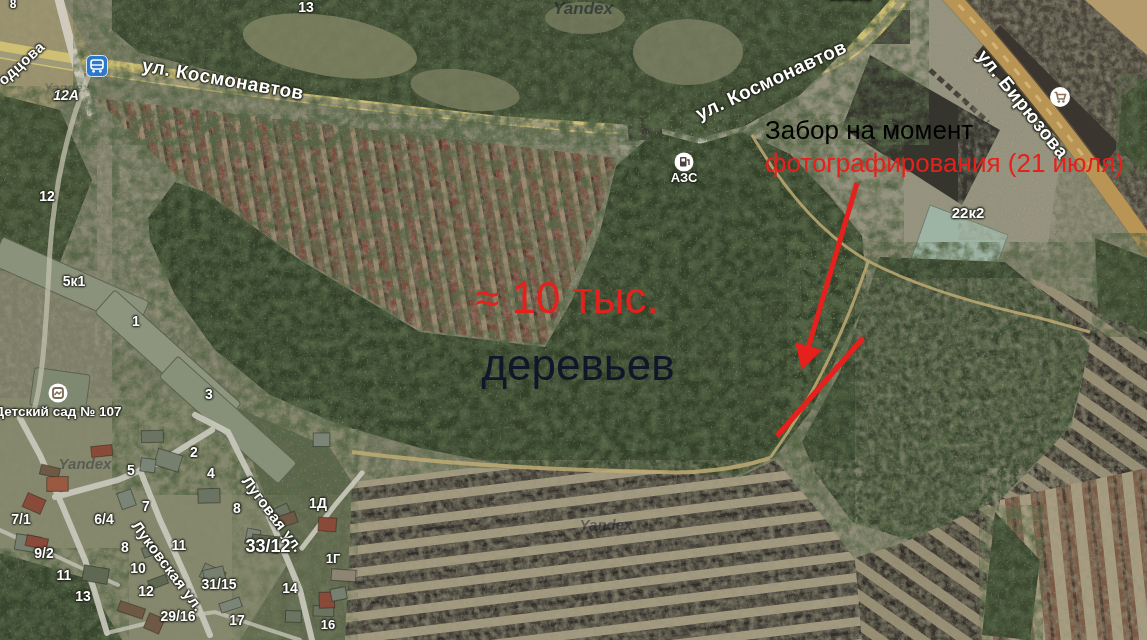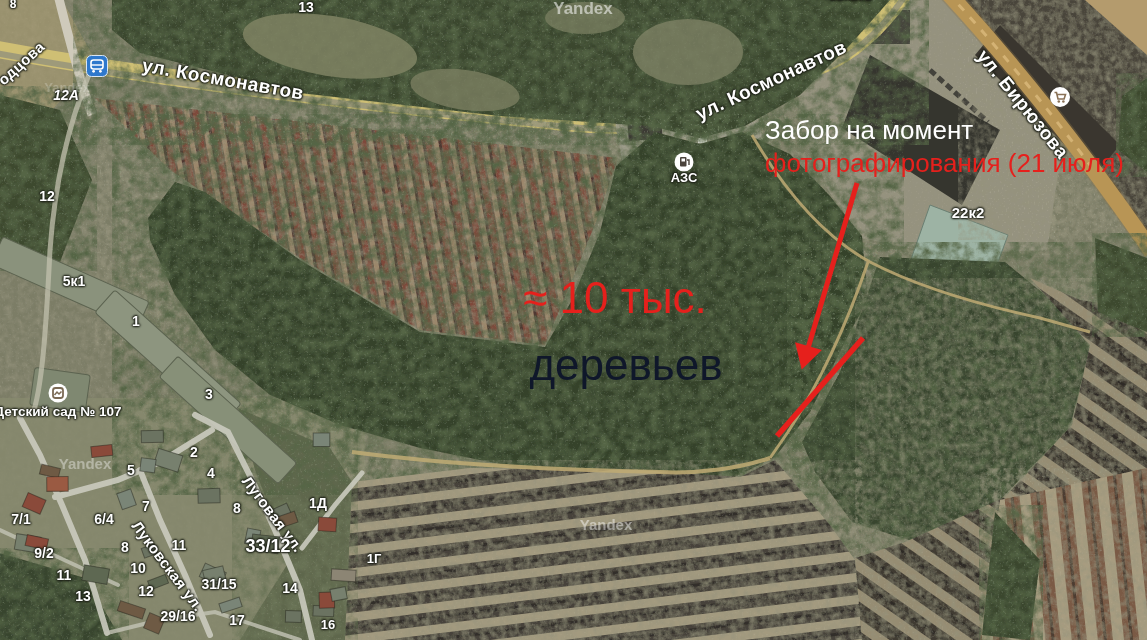--- a/index.html
+++ b/index.html
@@ -4,24 +4,24 @@
 <style>
   html,body{margin:0;padding:0;background:#222;}
   #stage{position:relative;width:1147px;height:640px;overflow:hidden;
          font-family:"Liberation Sans",sans-serif;background:#767861;user-select:none;}
   #stage svg.base{position:absolute;left:0;top:0;}
   .lbl{position:absolute;transform:translate(-50%,-50%);color:#fff;font-weight:700;
        white-space:nowrap;line-height:1;
        text-shadow:0 1px 2px rgba(28,32,22,.95),0 -1px 2px rgba(28,32,22,.95),
                    1px 0 2px rgba(28,32,22,.95),-1px 0 2px rgba(28,32,22,.95);}
   .street{letter-spacing:.4px;}
-  .wm{position:absolute;transform:translate(-50%,-50%);color:#ffffff;font-weight:700;
-      white-space:nowrap;line-height:1;}
+  .wm{position:absolute;transform:translate(-50%,-50%);color:#0f172a;font-weight:700;
+      white-space:nowrap;line-height:1;font-style:italic;}
   .red{position:absolute;color:#e6201c;white-space:nowrap;line-height:1;font-weight:400;}
-  .red.center{transform:translate(-50%,-50%);margin-left:48px;}
+  .red.center{transform:translate(-50%,-50%);}
   .poi{position:absolute;transform:translate(-50%,-50%);}
   .poi svg{display:block;}
 </style>
 </head>
 <body>
 
 <div id="stage">
 
 <svg class="base" width="1147" height="640" viewBox="0 0 1147 640">
   <defs>
@@ -211,21 +211,21 @@
       <div class="lbl" style="left: 268px; top: 546px; font-size: 18px;">33/12</div>
       <div class="lbl" style="left: 64px; top: 575px; font-size: 14px;">11</div>
       <div class="lbl" style="left: 138px; top: 568px; font-size: 14px;">10</div>
       <div class="lbl" style="left: 83px; top: 596px; font-size: 14px;">13</div>
       <div class="lbl" style="left: 146px; top: 591px; font-size: 14px;">12</div>
       <div class="lbl" style="left: 219px; top: 584px; font-size: 14px;">31/15</div>
       <div class="lbl" style="left: 178px; top: 616px; font-size: 14px;">29/16</div>
       <div class="lbl" style="left: 237px; top: 620px; font-size: 14px;">17</div>
       <div class="lbl" style="left: 290px; top: 588px; font-size: 14px;">14</div>
       <div class="lbl" style="left: 328px; top: 612px; font-size: 13px; margin-top: 12px;">16</div>
-      <div class="lbl" style="left: 333px; top: 558px; font-size: 13px; margin-left: 41px;">1Г</div>
+      <div class="lbl" style="left: 333px; top: 558px; font-size: 13px;">1Г</div>
       <div class="wm" style="left: 583px; top: 8px; font-size: 17px; opacity: 0.55;">Yandex</div>
       <div class="wm" style="left: 67px; top: 87px; font-size: 13px; opacity: 0.22;">Yandex</div>
       <div class="wm" style="left: 85px; top: 463px; font-size: 15px; opacity: 0.38;">Yandex</div>
       <div class="wm" style="left: 606px; top: 524px; font-size: 15px; opacity: 0.45;">Yandex</div>
     </div>
 
 <div class="poi" id="poi-bus" style="left: 97px; top: 66px;">
   <svg width="22" height="22" viewBox="0 0 22 22">
     <rect x="0.5" y="0.5" width="21" height="21" rx="5" fill="#2e78cc" stroke="#d9e6f4" stroke-width="1"></rect>
     <rect x="5" y="5" width="12" height="9" rx="2.5" fill="none" stroke="#fff" stroke-width="1.6"></rect>
@@ -259,16 +259,16 @@
     <circle cx="9.3" cy="15" r="1.3" fill="#8a7257"></circle>
         <circle cx="13.9" cy="15" r="1.3" fill="#8a7257"></circle>
   </svg>
 </div>
 
 <div class="lbl" id="gas-label" style="left: 684px; top: 177px; font-size: 13px;">АЗС</div>
 <div class="lbl" id="kind-label" style="left: 58px; top: 412px; font-size: 13.5px;">Детский сад № 107</div>
 
 <div class="red center" id="red-trees-1" style="left: 567px; top: 298px; font-size: 44px; color: rgb(230, 32, 28);">≈ 10 тыс.</div>
 <div class="red center" id="red-trees-2" style="left: 578px; top: 365px; font-size: 44px; color: #0f172a;">деревьев</div>
-<div class="red" id="red-fence-1" style="left: 765px; top: 117px; font-size: 26px; color: #ffffff;">Забор на момент</div>
+<div class="red" id="red-fence-1" style="left: 765px; top: 117px; font-size: 26px; color: #000000;">Забор на момент</div>
 <div class="red" id="red-fence-2" style="left: 765px; top: 150px; font-size: 26px; color: rgb(230, 32, 28);">фотографирования (21 июля)</div>
 
 </div>
 
 </body></html>

